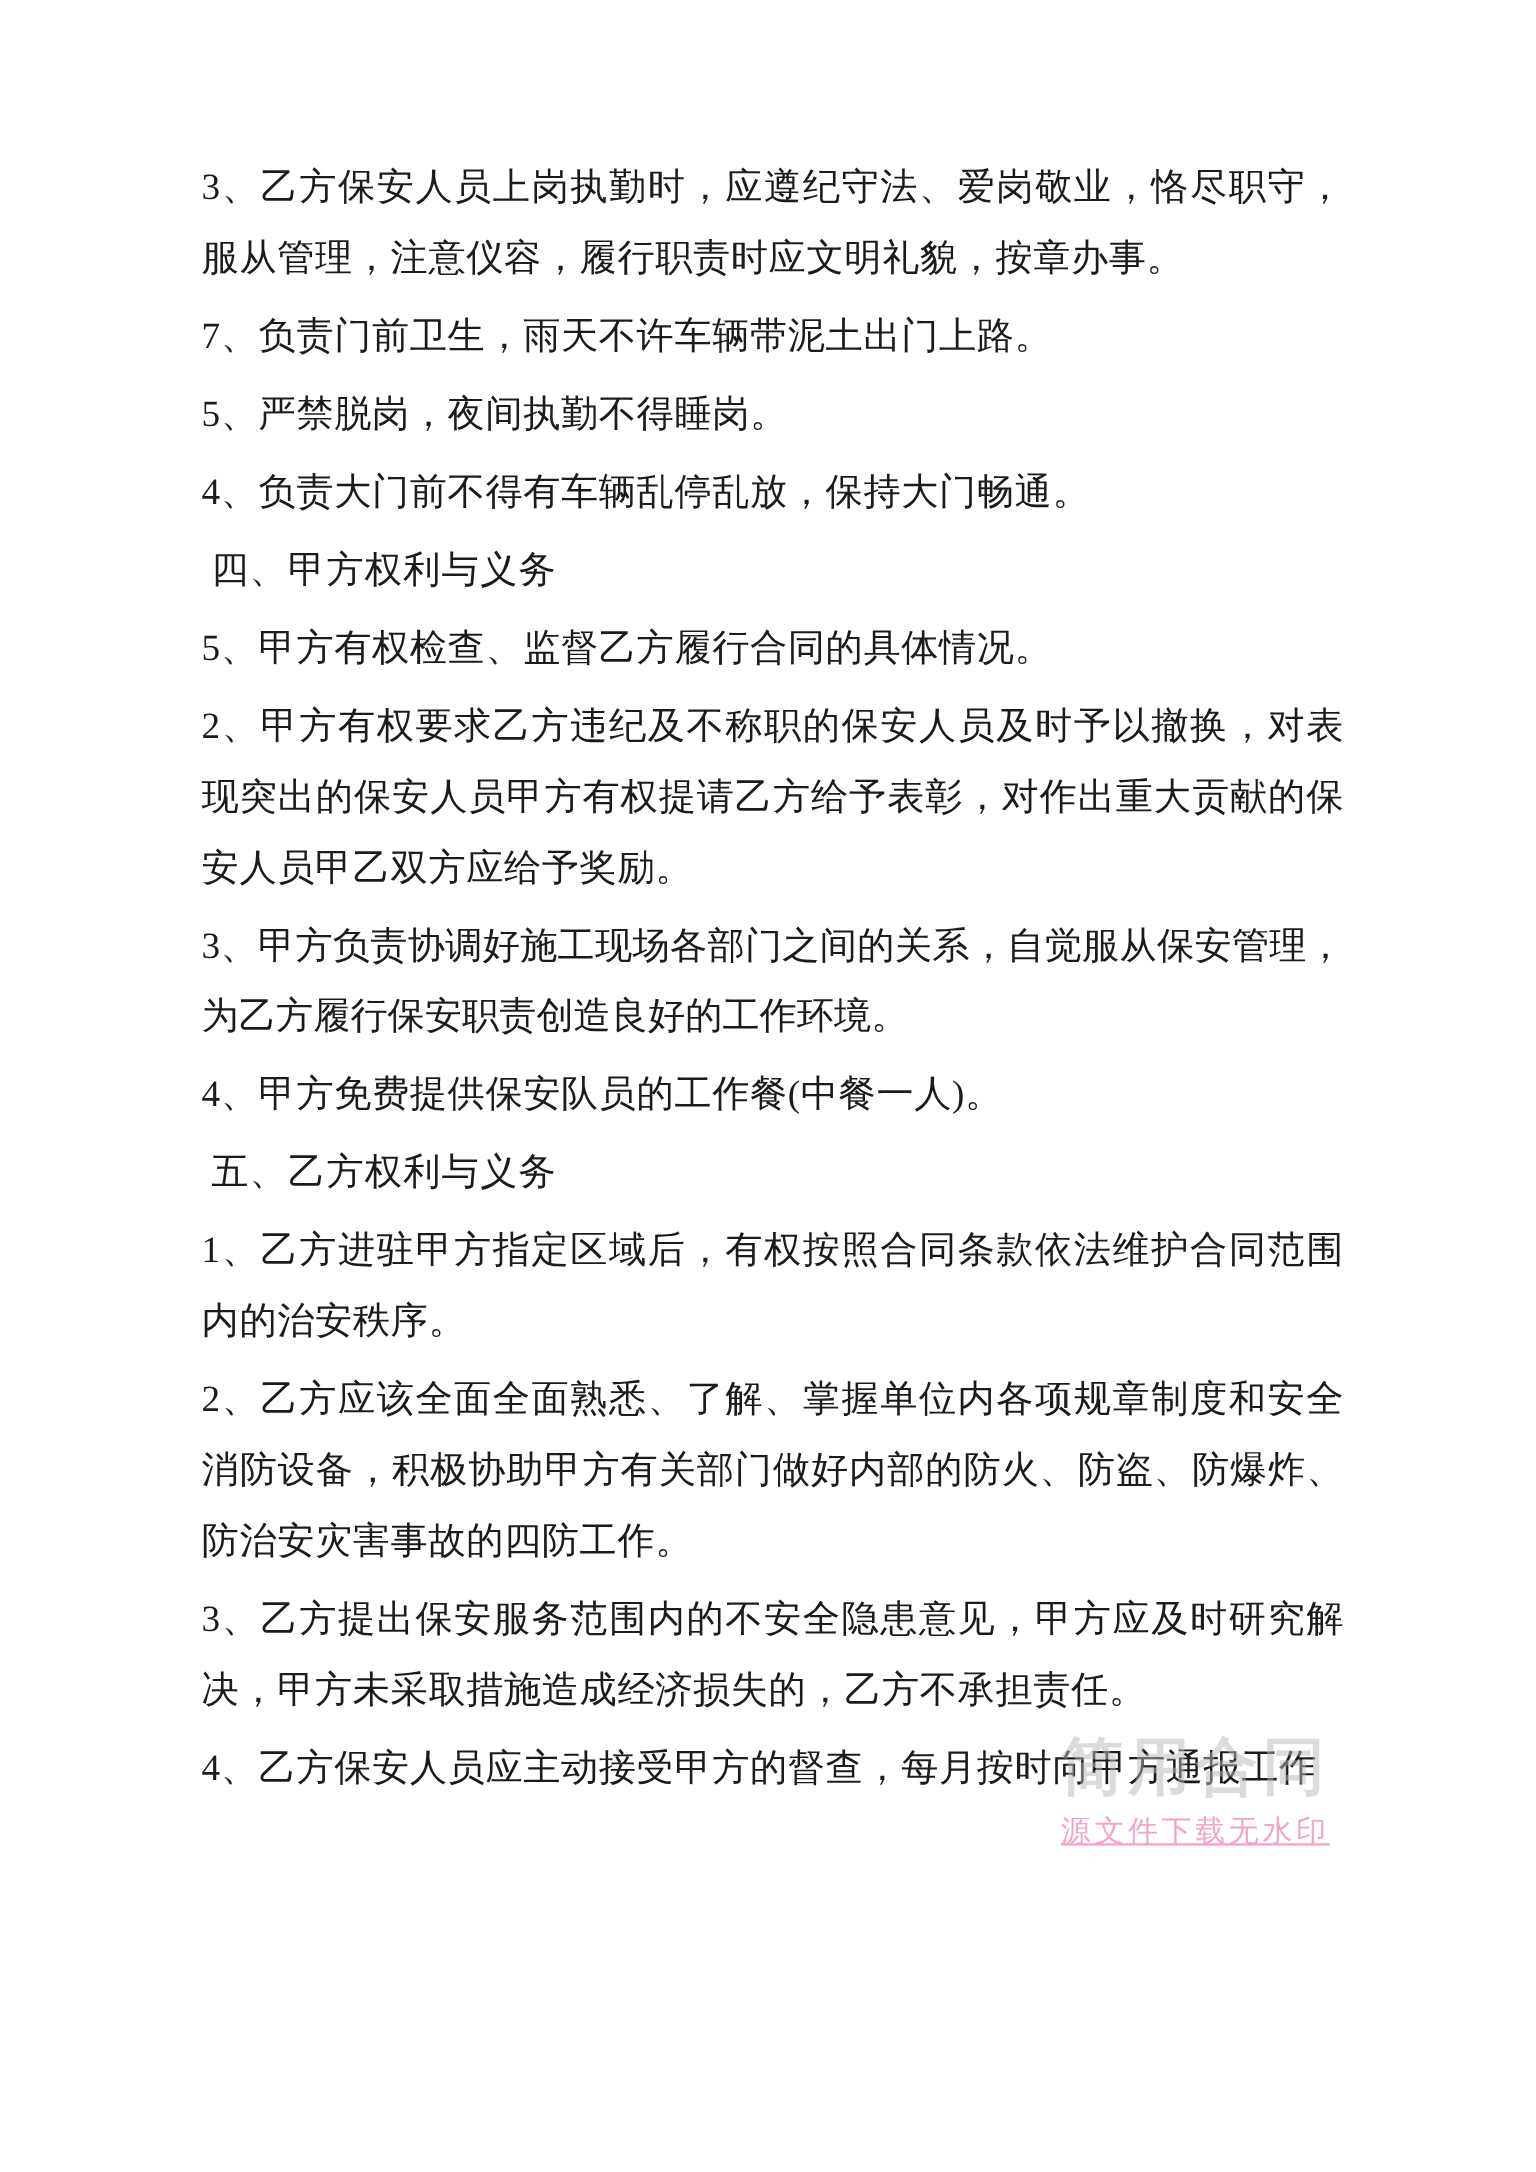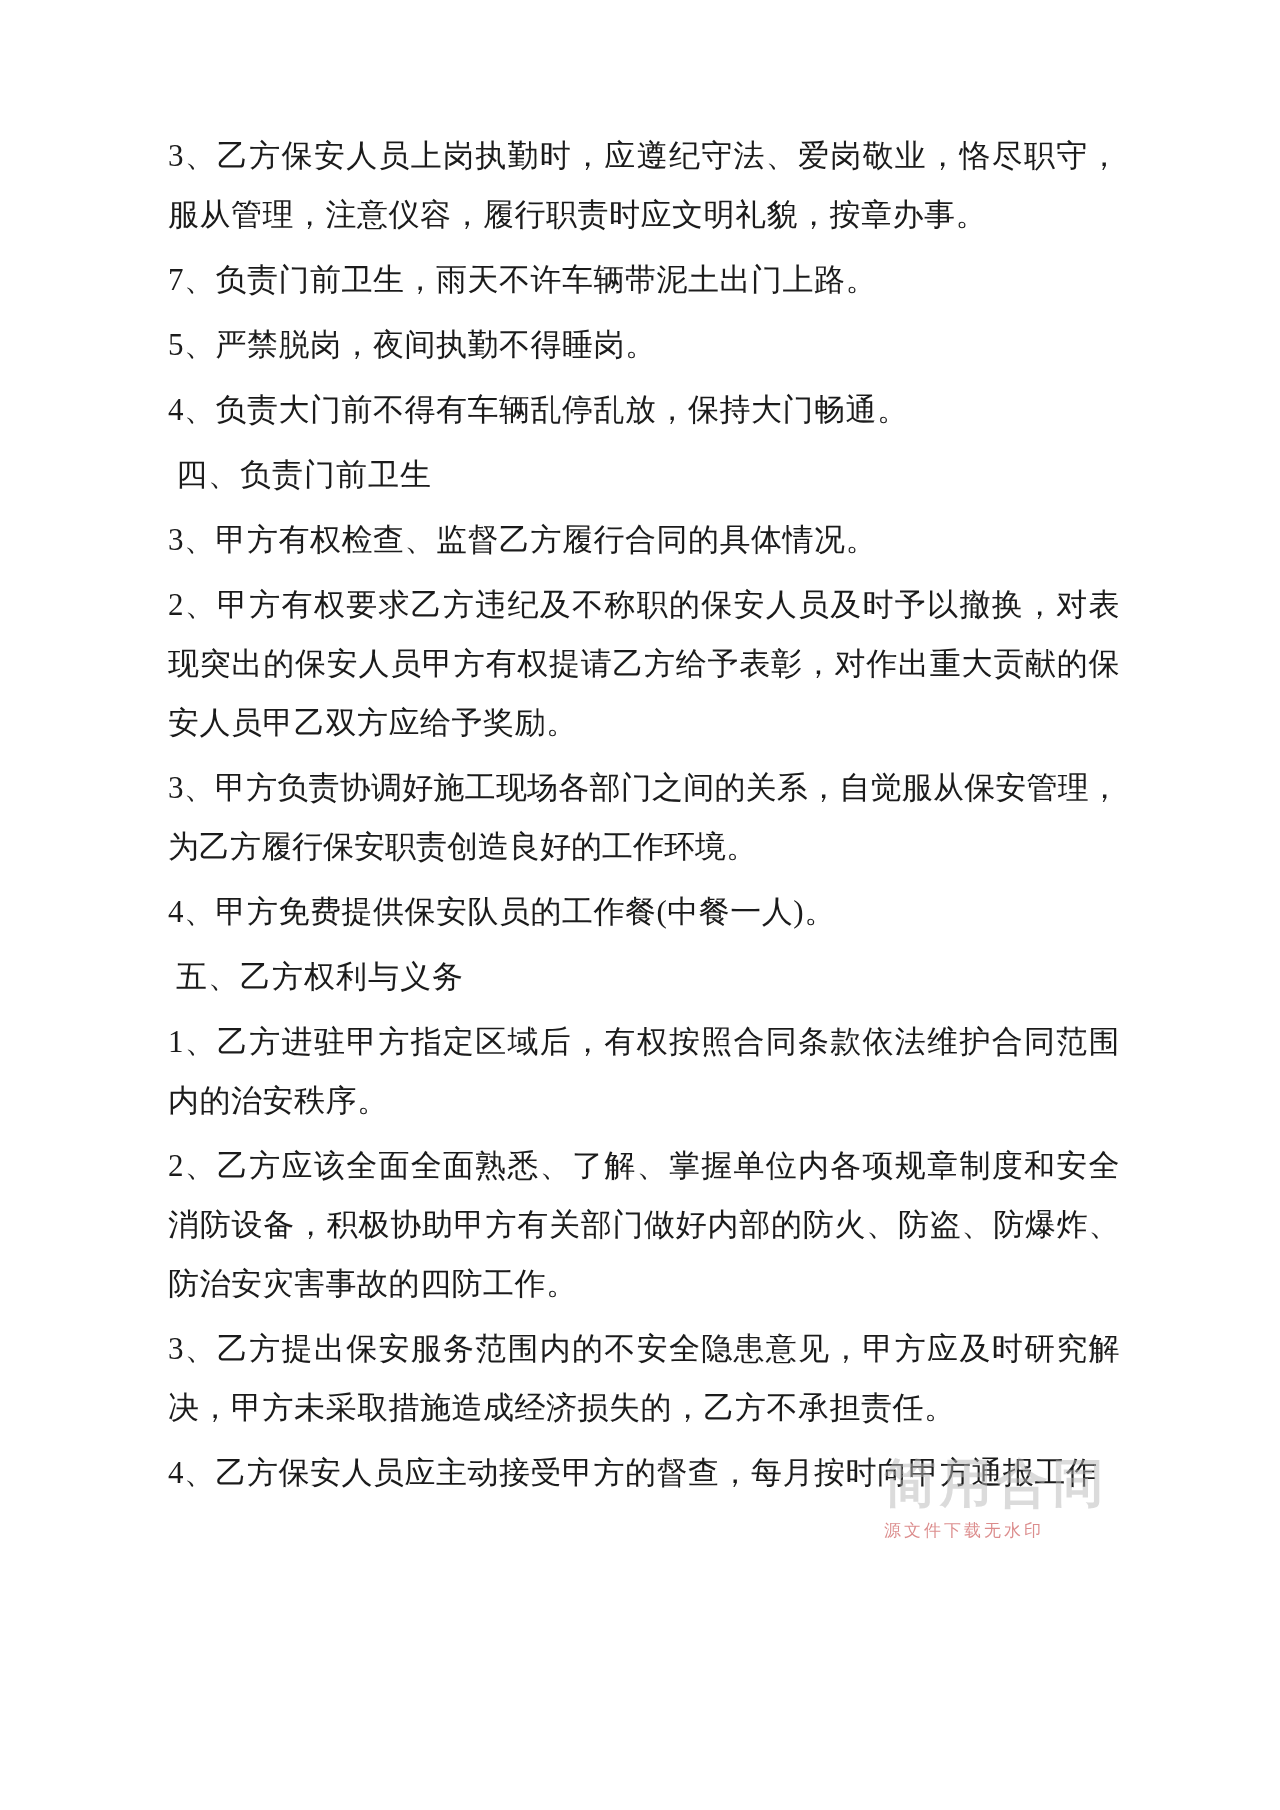--- a/index.html
+++ b/index.html
@@ -56,46 +56,47 @@
     font-family: "Liberation Sans", "DejaVu Sans", sans-serif;
     font-size: 52px;
     font-weight: 700;
     letter-spacing: 4px;
     color: #b9b9b9;
     line-height: 1.05;
     white-space: nowrap;
   }
   .wm-sub {
     font-family: "Liberation Sans", "DejaVu Sans", sans-serif;
-    font-size: 17px;
+    font-size: 25px;
     font-weight: 400;
     letter-spacing: 3px;
-    color: #b91c1c;
+    color: #ec4899;
     margin-top: 8px;
     white-space: nowrap;
+    text-decoration: underline;
   }
 </style>
 </head>
 <body>
 
 <div class="page">
 
   <div class="doc-body">
 
     <p class="para">3、乙方保安人员上岗执勤时，应遵纪守法、爱岗敬业，恪尽职守，服从管理，注意仪容，履行职责时应文明礼貌，按章办事。</p>
 
     <p class="para">7、负责门前卫生，雨天不许车辆带泥土出门上路。</p>
 
     <p class="para">5、严禁脱岗，夜间执勤不得睡岗。</p>
 
     <p class="para">4、负责大门前不得有车辆乱停乱放，保持大门畅通。</p>
 
-    <p class="para heading">四、负责门前卫生</p>
+    <p class="para heading">四、甲方权利与义务</p>
 
-    <p class="para">3、甲方有权检查、监督乙方履行合同的具体情况。</p>
+    <p class="para">5、甲方有权检查、监督乙方履行合同的具体情况。</p>
 
     <p class="para">2、甲方有权要求乙方违纪及不称职的保安人员及时予以撤换，对表现突出的保安人员甲方有权提请乙方给予表彰，对作出重大贡献的保安人员甲乙双方应给予奖励。</p>
 
     <p class="para tight">3、甲方负责协调好施工现场各部门之间的关系，自觉服从保安管理，为乙方履行保安职责创造良好的工作环境。</p>
 
     <p class="para">4、甲方免费提供保安队员的工作餐(中餐一人)。</p>
 
     <p class="para heading">五、乙方权利与义务</p>
 
     <p class="para">1、乙方进驻甲方指定区域后，有权按照合同条款依法维护合同范围内的治安秩序。</p>

